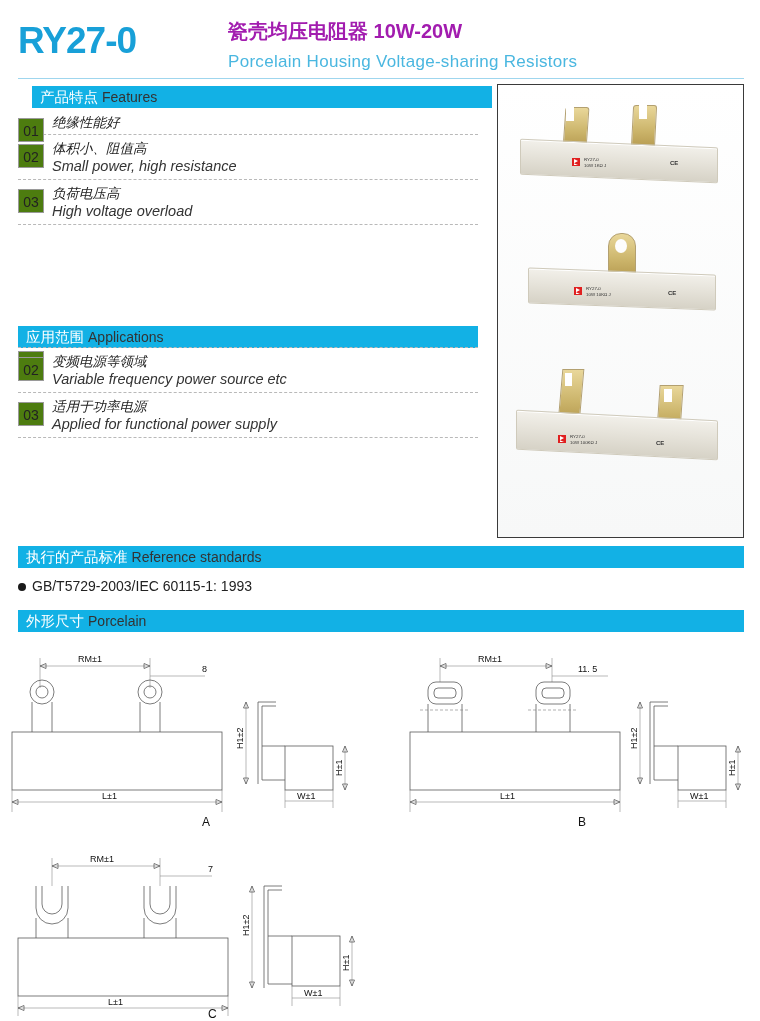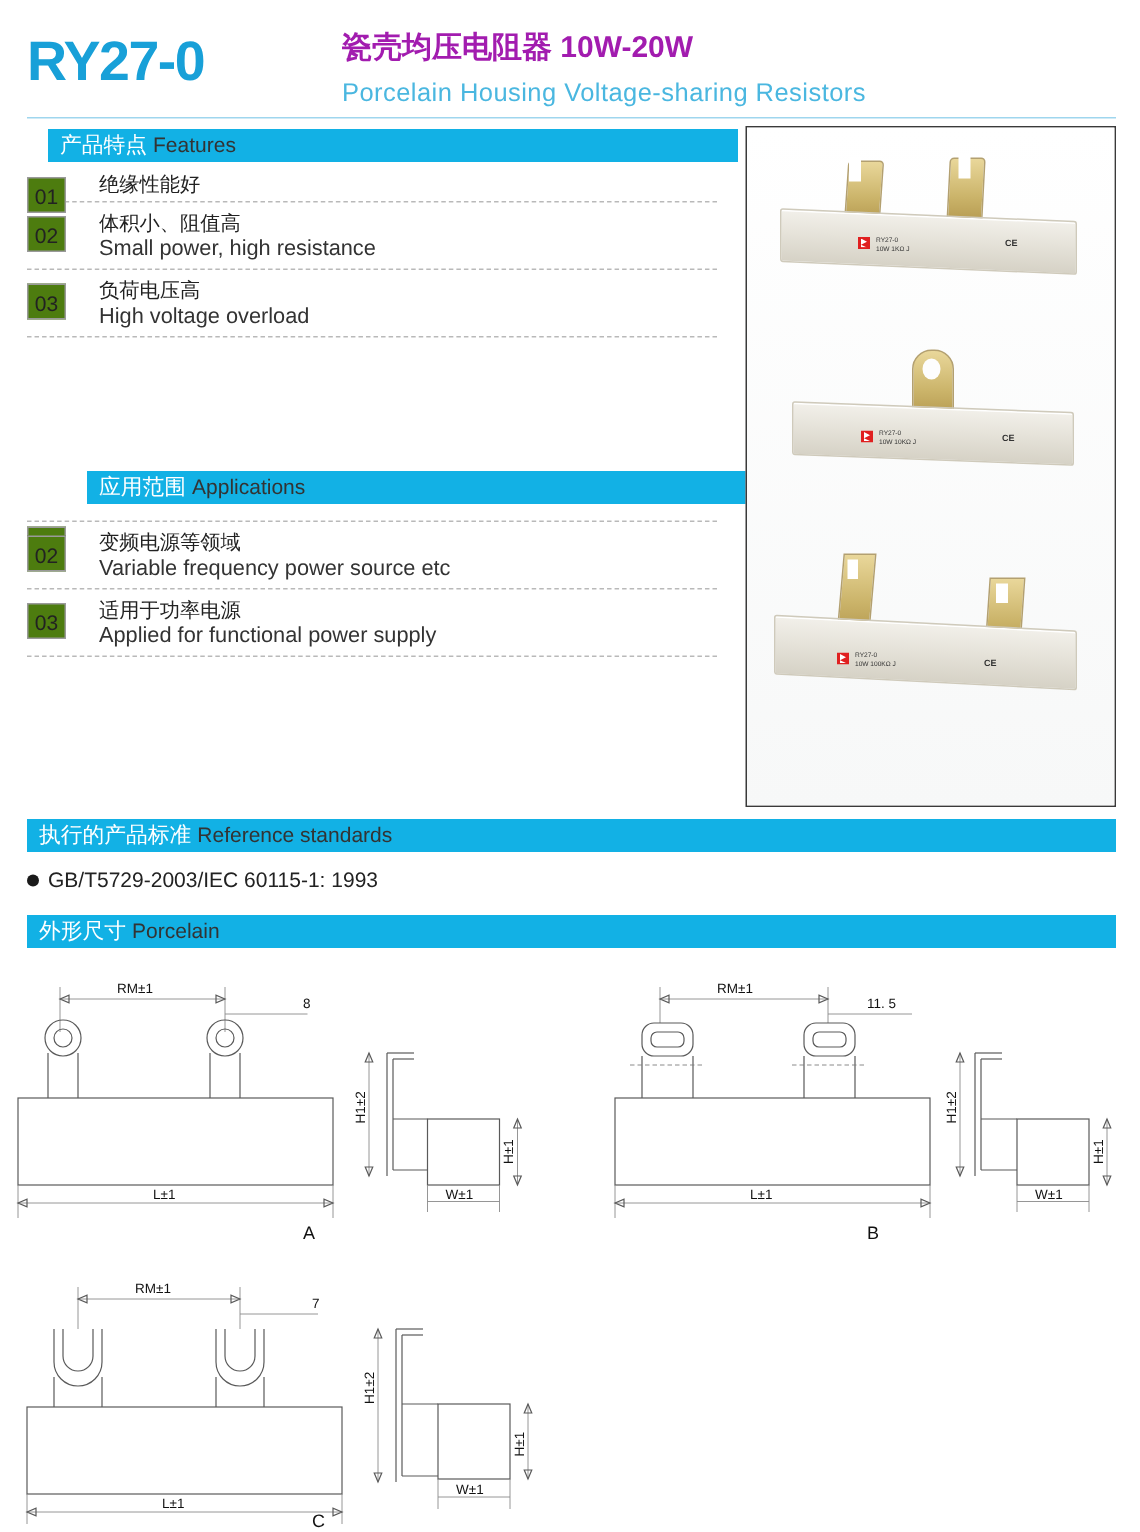--- a/index.html
+++ b/index.html
@@ -41,21 +41,21 @@
   .bar .en{font-size:14px;}
 
   
   .list{position:absolute;}
   .row{position:relative;height:auto;}
   .num{
     position:absolute;left:0;top:4px;width:26px;height:24px;
     border:1px solid #9a9a9a;color:#222;font-size:14px;
     text-align:center;line-height:24px;box-sizing:border-box;background:#4d7c0f;
   }
-  .txt{margin-left:48px;}
+  .txt{margin-left:34px;font-style:italic;}
   .cn{font-size:13.5px;color:#222;line-height:17px;}
   .en{font-size:14.5px;color:#333;line-height:19px;}
   .dash{
     border-top:1px dashed #b9b9b9;height:0;margin-top:3px;
   }
 
   
   .photo-box{
     position:absolute;left:497px;top:84px;width:247px;height:454px;
     border:1px solid #3a3a3a;background:#fdfdfd;box-sizing:border-box;
@@ -138,21 +138,21 @@
     <div class="row" style="margin-top:5px;">
       <div class="num">03</div>
       <div class="txt">
         <div class="cn">负荷电压高</div>
         <div class="en">High voltage overload</div>
       </div>
       <div class="dash"></div>
     </div>
   </div>
 
-  <div class="bar" style="left:18px;top:314px;width:460px;margin-left:40px;">
+  <div class="bar" style="left:18px;top:326px;width:460px;">
     <span>应用范围</span>
     <span class="en">Applications</span>
   </div>
 
   <div class="list" style="left:18px;top:344px;width:460px;">
     <div class="row">
       <div class="num">01</div>
       <div class="dash"></div>
     </div>
     <div class="row" style="margin-top:5px;">

